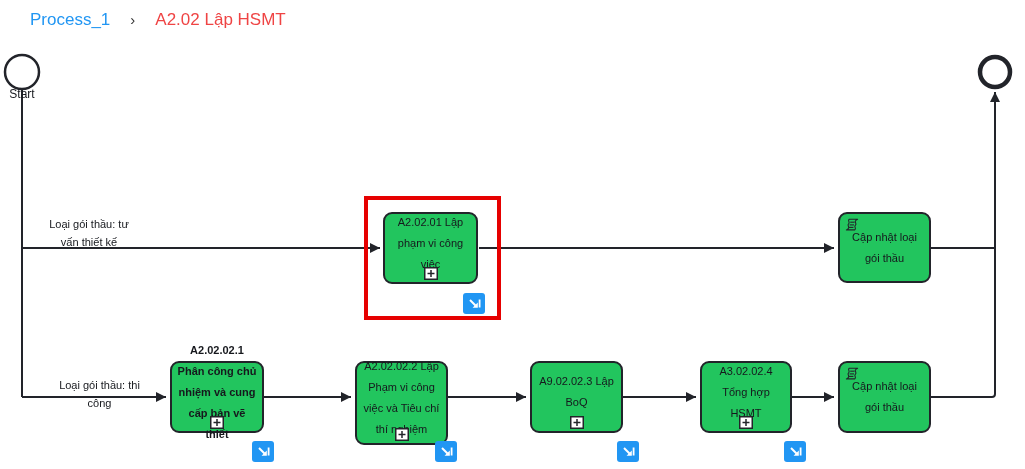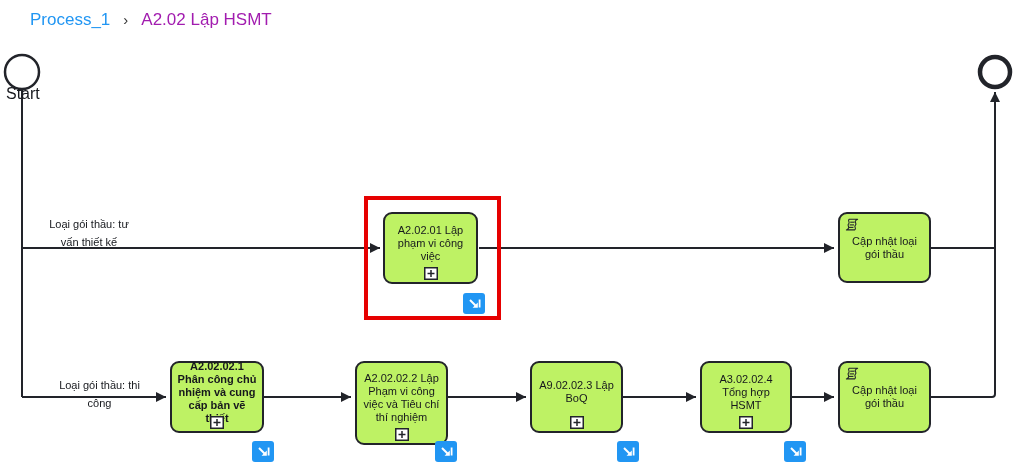--- a/index.html
+++ b/index.html
@@ -1,32 +1,32 @@
 <!DOCTYPE html>
 <html><head>
 <meta charset="utf-8">
 <style>
   html,body{margin:0;padding:0;background:#fff;}
   .screen{
     position:relative;width:1025px;height:469px;background:#ffffff;
     font-family:"Liberation Sans", sans-serif;overflow:hidden;
   }
   
-  .breadcrumb{position:absolute;left:30px;top:10px;display:flex;align-items:center;gap:13px;font-size:17px;}
+  .breadcrumb{position:absolute;left:30px;top:10px;display:flex;align-items:center;gap:20px;font-size:17px;}
   .crumb-link{color:#2196f3;cursor:pointer;}
   .crumb-sep{color:#333;font-size:15px;transform:translateY(-1px);}
-  .crumb-current{color:#a21caf;}
+  .crumb-current{color:#ef4444;}
   
   .wires{position:absolute;left:0;top:0;z-index:1;}
   
   .task{
-    position:absolute;box-sizing:border-box;background:#bef264;
+    position:absolute;box-sizing:border-box;background:#22c55e;
     border:2px solid #22242a;border-radius:9px;z-index:2;
     display:flex;align-items:center;justify-content:center;text-align:center;
-    font-size:11px;line-height:13px;color:#16181d;padding:3px 5px;
+    font-size:11px;line-height:21px;color:#16181d;padding:3px 5px;
   }
   .task.sub{padding-bottom:13px;}
   .plus-marker{
     position:absolute;left:50%;bottom:2px;transform:translateX(-50%);
     width:14px;height:13px;z-index:3;display:block;
   }
   .script-marker{position:absolute;left:5px;top:4px;display:block;}
   
   .highlight{
     position:absolute;box-sizing:border-box;border:4px solid #e60000;z-index:4;
@@ -35,21 +35,21 @@
   .badge{
     position:absolute;width:22px;height:21px;background:#2196f3;border-radius:3px;
     z-index:5;display:flex;align-items:center;justify-content:center;cursor:pointer;
   }
   
   .edge-label{
     position:absolute;font-size:11px;line-height:18px;color:#16181d;
     text-align:center;z-index:2;
   }
   .event-label{
-    position:absolute;font-size:16px;line-height:12px;color:#16181d;text-align:center;z-index:2;
+    position:absolute;font-size:12px;line-height:12px;color:#16181d;text-align:center;z-index:2;
   }
 </style>
 </head>
 <body>
 
 <div class="screen">
 
   <div class="breadcrumb">
     <span class="crumb-link">Process_1</span>
     <span class="crumb-sep">›</span>

